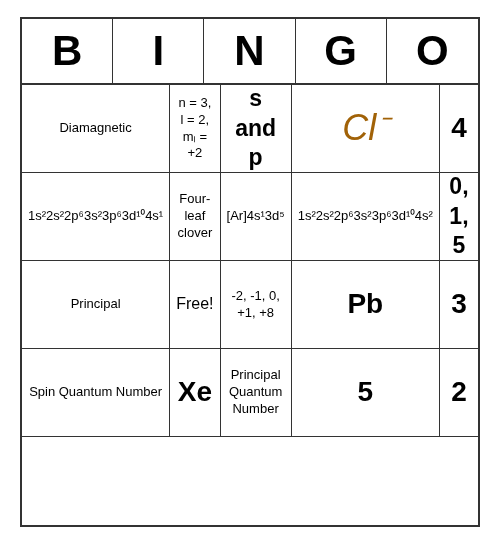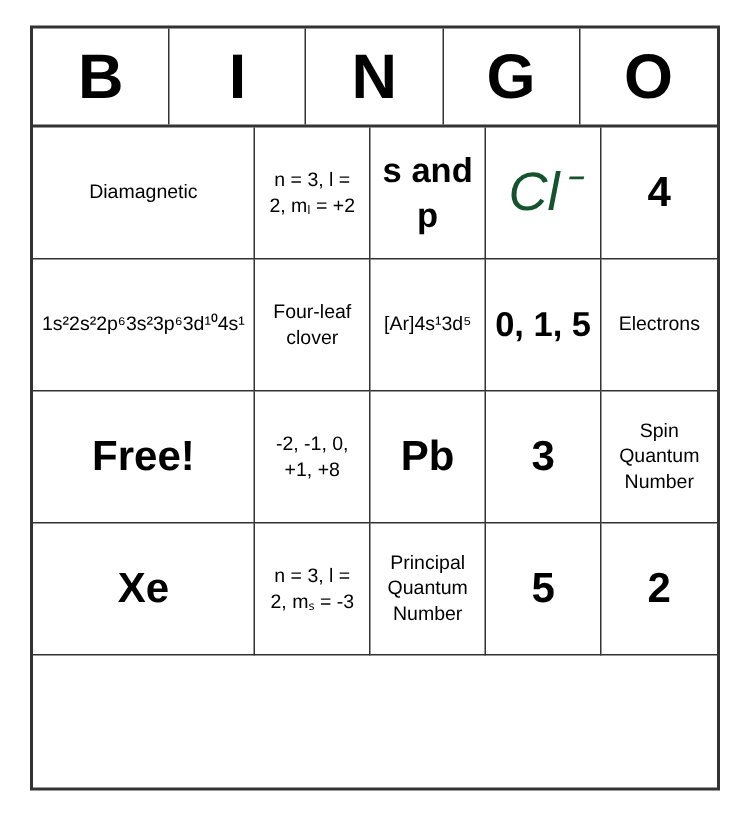--- a/index.html
+++ b/index.html
@@ -58,26 +58,26 @@
       font-weight: bold;
     }
     .bingo-cell.medium-text {
       font-size: 23px;
       font-weight: bold;
     }
     .bingo-cell.small-text {
       font-size: 13px;
     }
     .bingo-cell.free {
-      font-size: 28px;
-      font-weight: bold;
+      font-size: 16px;
+      font-weight: normal;
     }
     .bingo-cell.cl-style {
       font-size: 36px;
-      color: #14532d;
+      color: #a16207;
       font-style: italic;
     }
   </style>
 </head>
 <body>
 
 <div class="bingo-card">
   <div class="bingo-header">
     <div class="bingo-header-cell">B</div>
     <div class="bingo-header-cell">I</div>
@@ -87,26 +87,26 @@
   </div>
   <div class="bingo-grid" id="grid">
   <div class="bingo-cell">Diamagnetic</div>
       <div class="bingo-cell small-text">n = 3, l = 2, mₗ = +2</div>
       <div class="bingo-cell medium-text">s and p</div>
       <div class="bingo-cell cl-style">Cl⁻</div>
       <div class="bingo-cell large-text">4</div>
       <div class="bingo-cell small-text">1s²2s²2p⁶3s²3p⁶3d¹⁰4s¹</div>
       <div class="bingo-cell">Four-leaf clover</div>
       <div class="bingo-cell">[Ar]4s¹3d⁵</div>
+      <div class="bingo-cell small-text">1s²2s²2p⁶3s²3p⁶3d¹⁰4s²</div>
       <div class="bingo-cell medium-text">0, 1, 5</div>
-      <div class="bingo-cell">Electrons</div>
+      <div class="bingo-cell">Principal</div>
       <div class="bingo-cell free">Free!</div>
       <div class="bingo-cell">-2, -1, 0, +1, +8</div>
       <div class="bingo-cell large-text">Pb</div>
       <div class="bingo-cell large-text">3</div>
       <div class="bingo-cell">Spin Quantum Number</div>
       <div class="bingo-cell large-text">Xe</div>
-      <div class="bingo-cell small-text">n = 3, l = 2, mₛ = -3</div>
       <div class="bingo-cell">Principal Quantum Number</div>
       <div class="bingo-cell large-text">5</div>
       <div class="bingo-cell large-text">2</div>
     </div>
 </div>
 
 </body></html>

